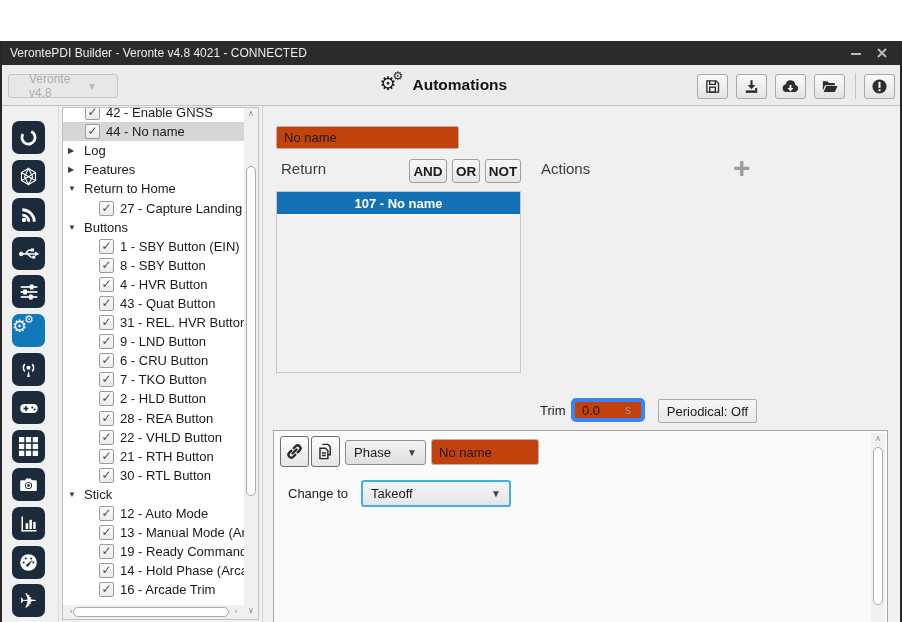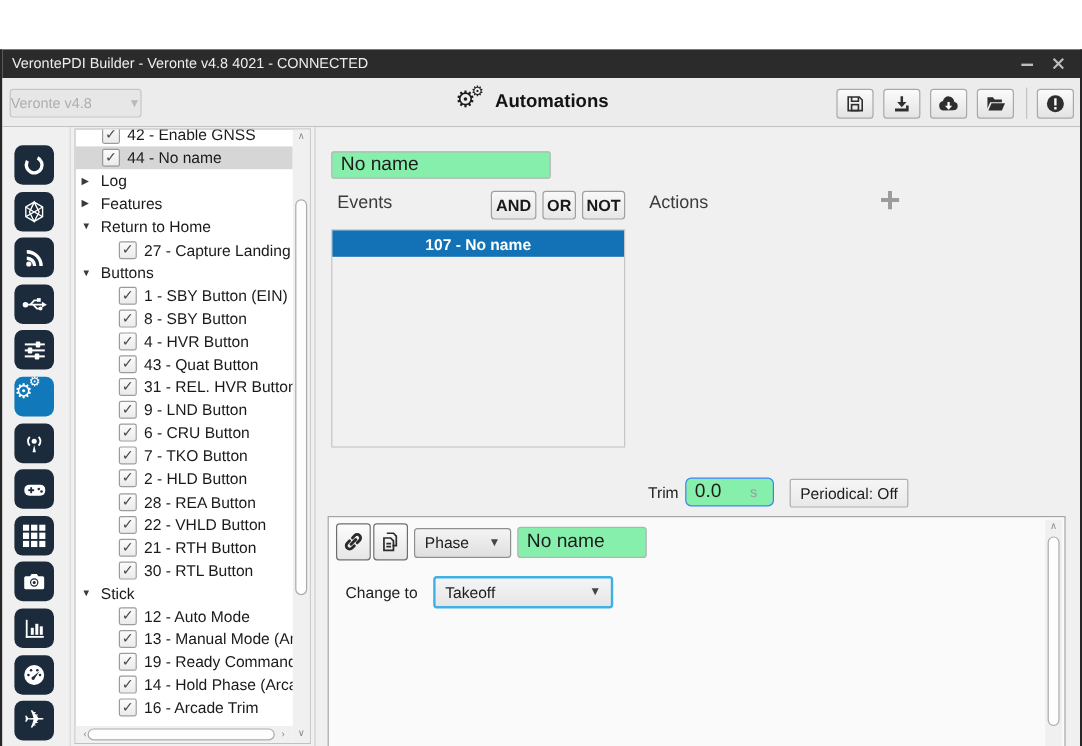--- a/index.html
+++ b/index.html
@@ -6,21 +6,21 @@
   *{box-sizing:border-box;font-family:"Liberation Sans","DejaVu Sans",sans-serif;}
   .window{position:relative;width:902px;height:622px;background:#f0f0f0;border:2px solid #262626;border-top:none;overflow:hidden;margin-top:41px;}
   
   .titlebar{position:absolute;left:-2px;top:0;width:902px;height:24px;background:#2b2b2b;color:#ededed;
     display:flex;align-items:center;padding:0 10px;font-size:12px;}
   .titlebar .spacer{flex:1;}
   .win-ctl{width:20px;height:16px;display:flex;align-items:center;justify-content:center;margin-left:6px;cursor:default;}
   
   .toolbar{position:absolute;left:-2px;top:24px;width:902px;height:41px;background:#ececec;border-bottom:1px solid #c2c2c2;}
   .device-select{position:absolute;left:8px;top:9px;width:110px;height:24px;background:#e7e7e7;border:1px solid #c6c6c6;
-    border-radius:3px;color:#aeaeae;font-size:12px;display:flex;align-items:center;padding:0 0;}
+    border-radius:3px;color:#aeaeae;font-size:12px;display:flex;align-items:center;padding:0 20px;}
   .device-select .caret{margin-left:auto;color:#b9b9b9;font-size:10px;}
   .toolbar-title{position:absolute;left:50%;top:0;height:40px;transform:translateX(-56%);display:flex;align-items:center;gap:7px;}
   .toolbar-title .g2{position:relative;width:26px;height:24px;color:#1c1c1c;}
   .g2 .ga{position:absolute;left:0;top:1px;font-size:19px;line-height:19px;}
   .g2 .gb{position:absolute;left:13px;top:-3px;font-size:12px;line-height:12px;}
   .toolbar-title .ttl{font-size:15.5px;font-weight:bold;color:#141414;}
   .toolbar-actions{position:absolute;right:7px;top:8px;height:26px;display:flex;align-items:center;}
   .tbtn{width:31px;height:25px;margin-left:8px;background:linear-gradient(#fbfbfb,#e3e3e3);border:1px solid #a9a9a9;
     border-radius:3px;display:flex;align-items:center;justify-content:center;}
   .tsep{width:1px;height:26px;background:#c3c3c3;margin-left:10px;}
@@ -51,30 +51,30 @@
   .sarrow{position:absolute;color:#8a8a8a;font-size:8px;line-height:8px;text-align:center;width:14px;height:10px;}
   .thumb{position:absolute;background:#fdfdfd;border:1px solid #ababab;border-radius:6px;}
   
   .blbar-btn{position:absolute;background:linear-gradient(#fbfbfb,#e9e9e9);border:1px solid #ababab;border-radius:3px;
     display:flex;align-items:center;font-size:13px;color:#1c1c1c;}
   .newauto-label{padding-left:12px;}
   .newauto-sep{position:absolute;right:26px;top:4px;bottom:4px;width:1px;background:#bdbdbd;}
   .newauto-caret{position:absolute;right:8px;color:#444;font-size:10px;}
   .vdivider{position:absolute;left:260px;top:0;width:1px;height:555px;background:#cfcfcf;}
   
-  .txt-input{background:#86efac;border:1px solid #b3b3b3;border-radius:2px;font-size:16px;color:#1d1d1d;padding:0 7px;}
+  .txt-input{background:#c2410c;border:1px solid #b3b3b3;border-radius:2px;font-size:13px;color:#1d1d1d;padding:0 7px;}
   .name-input{position:absolute;left:274px;top:20px;width:183px;height:23px;}
   .section-label{position:absolute;font-size:15px;color:#3c3c3c;}
   .op-btn{position:absolute;top:53px;height:24px;background:linear-gradient(#f8f8f8,#e7e7e7);border:1px solid #9f9f9f;
     border-radius:3px;font-weight:bold;font-size:13.5px;color:#191919;display:flex;align-items:center;justify-content:center;}
   .list-box{position:absolute;border:1px solid #c6c6c6;}
   .list-head{height:22px;display:flex;align-items:center;justify-content:center;color:#fff;font-weight:bold;font-size:13px;}
   .plus-icon{position:absolute;left:731px;top:47px;font-size:30px;font-weight:bold;color:#9c9c9c;line-height:30px;}
   .delay-label{position:absolute;left:538px;top:297px;font-size:13px;color:#222;}
-  .delay-input{position:absolute;left:569px;top:292px;width:74px;height:24px;border-radius:5px;border:1px solid #3b82f6;}
+  .delay-input{position:absolute;left:569px;top:292px;width:74px;height:24px;border-radius:5px;border:4px solid #3b82f6;}
   .delay-unit{position:absolute;left:623px;top:297px;font-size:12px;color:#9b9b9b;}
   .periodical-btn{position:absolute;left:656px;top:293px;width:99px;height:24px;background:linear-gradient(#f6f6f6,#e9e9e9);
     border:1px solid #adadad;border-radius:2px;font-size:13px;color:#1c1c1c;display:flex;align-items:center;justify-content:center;}
   
   .editor{position:absolute;left:271px;top:324px;width:615px;height:219px;background:#fafafa;border:1px solid #a6a6a6;}
   .mini-btn{position:absolute;top:5px;width:29px;height:31px;background:linear-gradient(#fdfdfd,#e6e6e6);
     border:1px solid #6e6e6e;border-radius:3px;display:flex;align-items:center;justify-content:center;}
   .dd{position:absolute;display:flex;align-items:center;background:linear-gradient(#f4f4f4,#dfdfdf);
     border:1px solid #8f8f8f;border-radius:3px;font-size:13px;color:#1c1c1c;padding:0 8px;}
   .dd .caret{margin-left:auto;color:#444;font-size:10px;}
@@ -458,21 +458,21 @@
     <div class="blbar-btn" style="left:104px;top:519px;width:143px;height:29px;">
       <span class="newauto-label">New automation</span>
       <span class="newauto-sep"></span>
       <span class="newauto-caret">▼</span>
     </div>
 
     <div class="vdivider"></div>
 
     <input class="txt-input name-input" value="No name" style="">
 
-    <span class="section-label" style="left:279px;top:54px;">Events</span>
+    <span class="section-label" style="left:279px;top:54px;">Return</span>
     <div id="op-host">
         <div class="op-btn" style="left: 407px; width: 38px;">AND</div>
         <div class="op-btn" style="left: 450px; width: 28px;">OR</div>
         <div class="op-btn" style="left: 483px; width: 36px;">NOT</div>
       </div>
 
     <div class="list-box" style="left:274px;top:85px;width:245px;height:182px;background:#f1f1f1;" id="events-host">
         <div class="list-head" style="background: rgb(18, 114, 181);">107 - No name</div>
       </div>
 

